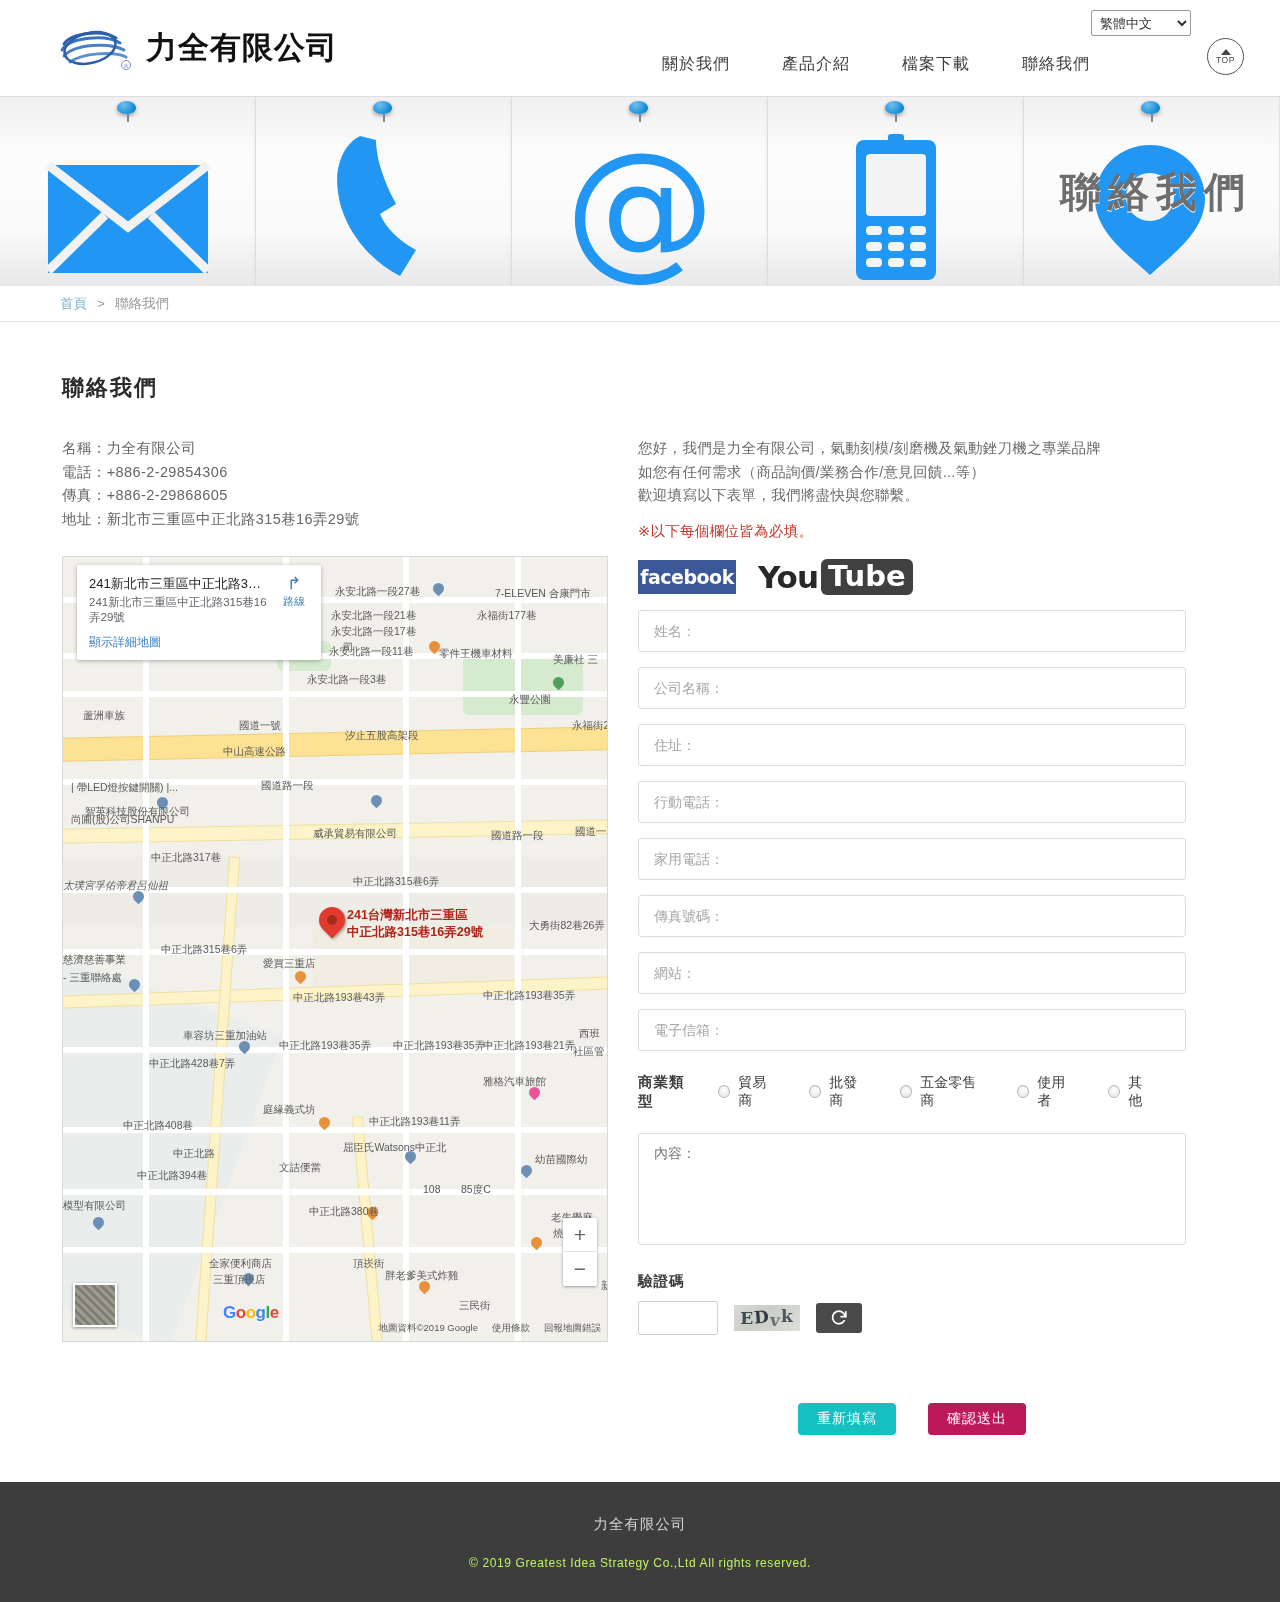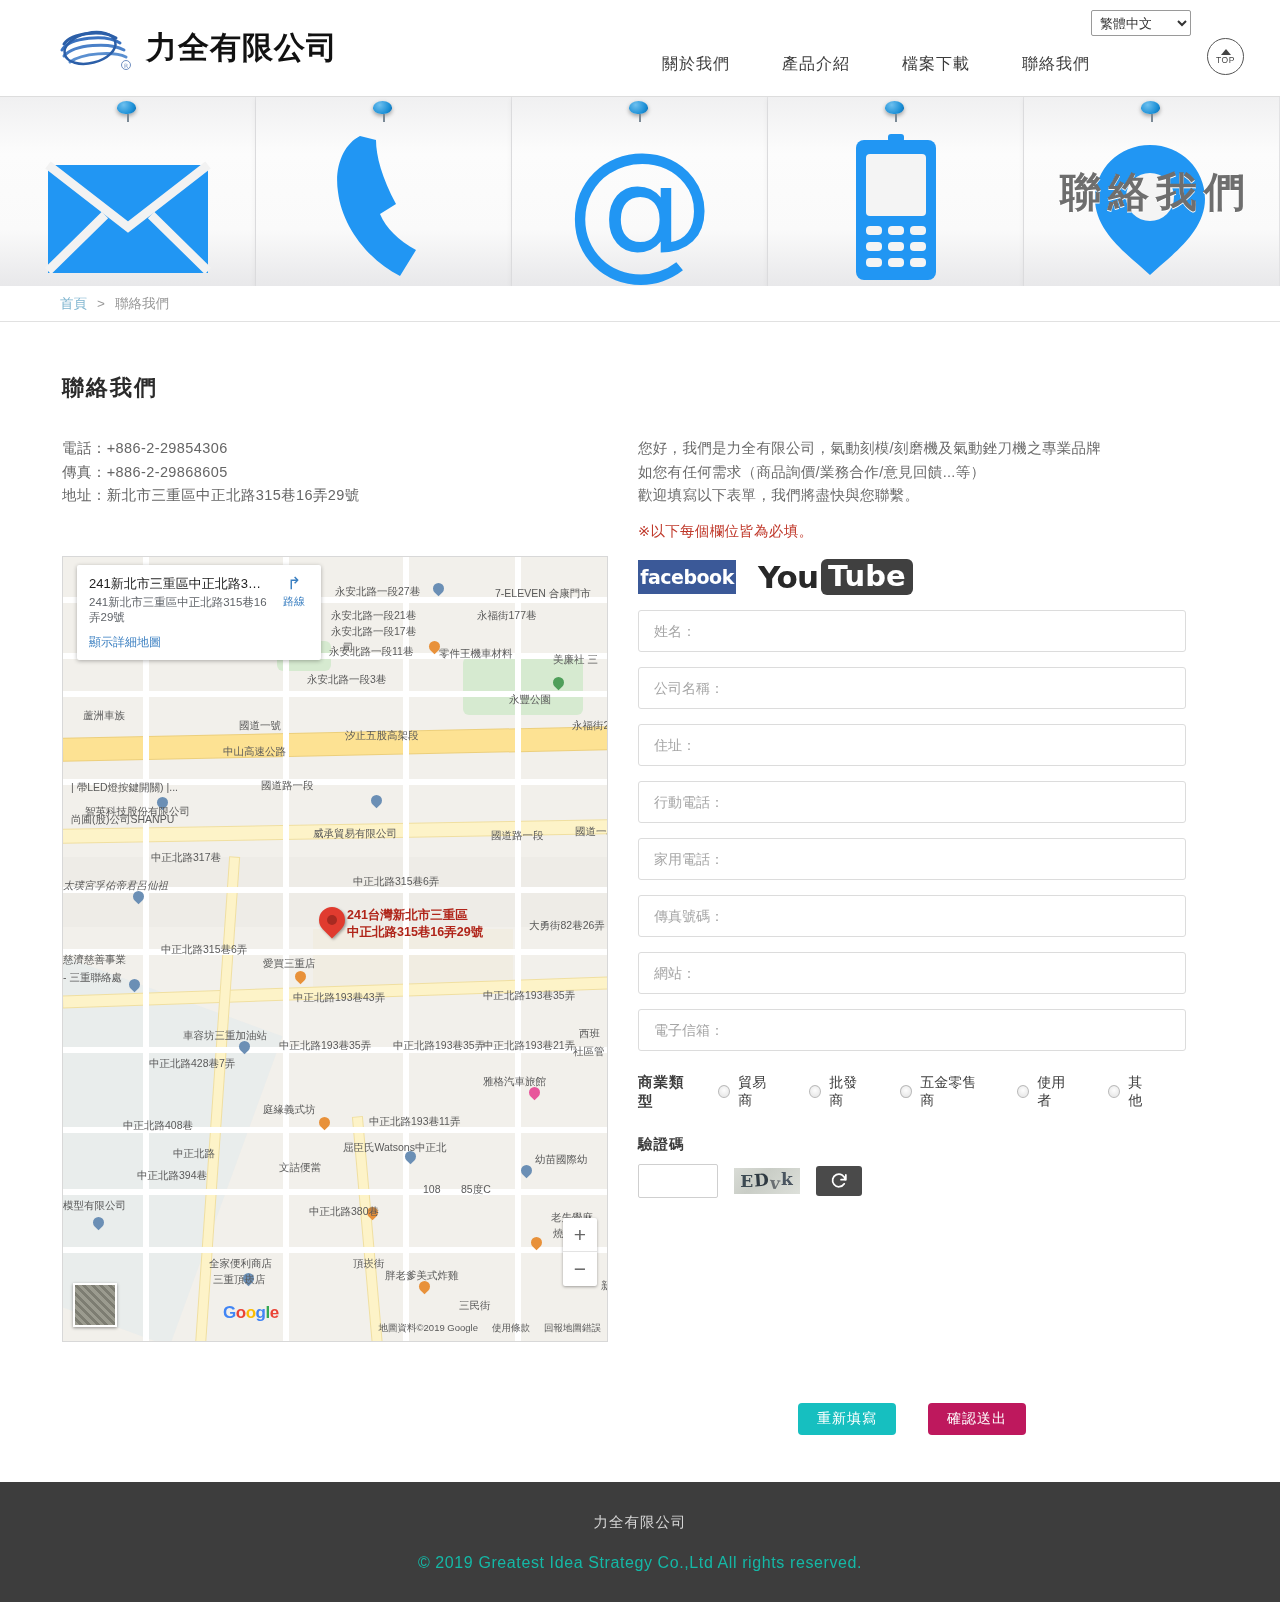--- a/index.html
+++ b/index.html
@@ -167,21 +167,21 @@
   .btn-row { position:absolute; left:638px; top:1403px; width:548px; display:flex; justify-content:center; gap:32px; }
   .btn { width:98px; height:32px; border:none; border-radius:4px; color:#fff; font-size:14px; cursor:pointer;
      font-family:"Liberation Sans","DejaVu Sans",sans-serif; letter-spacing:1px;}
   .btn.reset { background:#16bfc0; }
   .btn.submit { background:#be185d; }
 
   
   .footer { position:absolute; left:0; bottom:0; width:1280px; height:120px; background:#3d3d3d;
      display:flex; flex-direction:column; align-items:center; justify-content:center; gap:22px;}
   .footer .f1 { color:#d5d5d5; font-size:14.5px; letter-spacing:1px; }
-  .footer .f2 { color:#14b8a6; font-size:16px; letter-spacing:.6px; }
+  .footer .f2 { color:#bef264; font-size:12px; letter-spacing:.6px; }
 </style>
 </head>
 <body>
 
 <div class="header">
   <div class="logo-wrap">
     <div class="logo-mark">
       <svg width="78" height="48" viewBox="0 0 78 48">
         <g fill="none" stroke="#2c5fa8" stroke-width="3" stroke-linecap="round">
           <path d="M8 20 C16 8, 48 6, 60 14"></path>
@@ -295,20 +295,21 @@
 
 <div class="crumb-bar">
   <div class="crumb">
     <a href="#">首頁</a><span class="sep">&gt;</span><span>聯絡我們</span>
   </div>
 </div>
 
 <div class="page-title">聯絡我們</div>
 
 <div class="left-col">
+  <div class="info-line">名稱：力全有限公司</div>
   <div class="info-line">電話：+886-2-29854306</div>
   <div class="info-line">傳真：+886-2-29868605</div>
   <div class="info-line">地址：新北市三重區中正北路315巷16弄29號</div>
 </div>
 
 <div class="map">
   <div class="map-bg">
 
     <div class="green" style="left:400px;top:100px;width:120px;height:58px;"></div>
     <div class="green" style="left:214px;top:84px;width:54px;height:30px;"></div>
@@ -498,20 +499,21 @@
     <label class="ropt">
       <span class="rb"></span>
       <span>使用者</span>
     </label>
     <label class="ropt">
       <span class="rb"></span>
       <span>其他</span>
     </label>
   </div>
 
+  <textarea class="textarea" placeholder="內容：" style=""></textarea>
 
   <div class="cap-title">驗證碼</div>
   <div class="cap-row">
     <input class="cap-input" type="text" style="">
     <div class="cap-img">
       <span class="c1">E</span>
       <span class="c2">D</span>
       <span class="c3">v</span>
       <span class="c4">k</span>
     </div>

